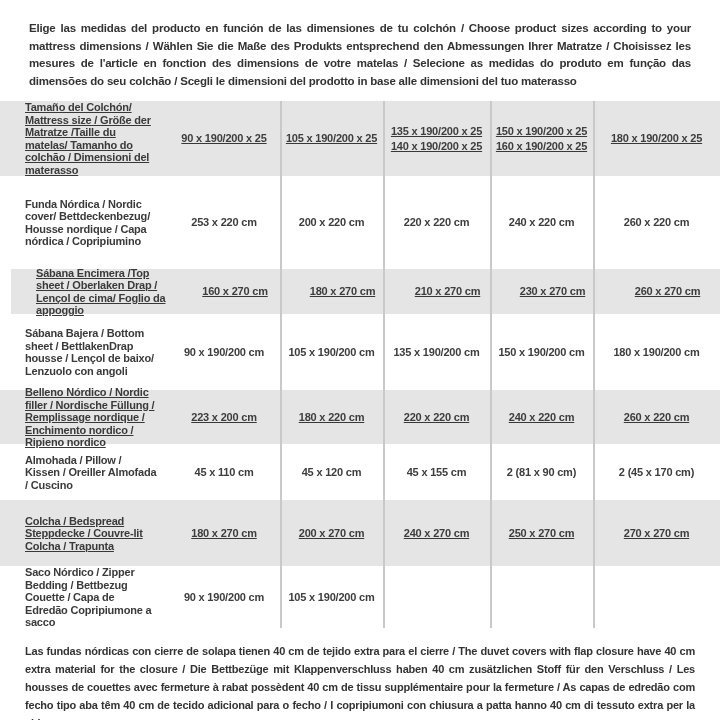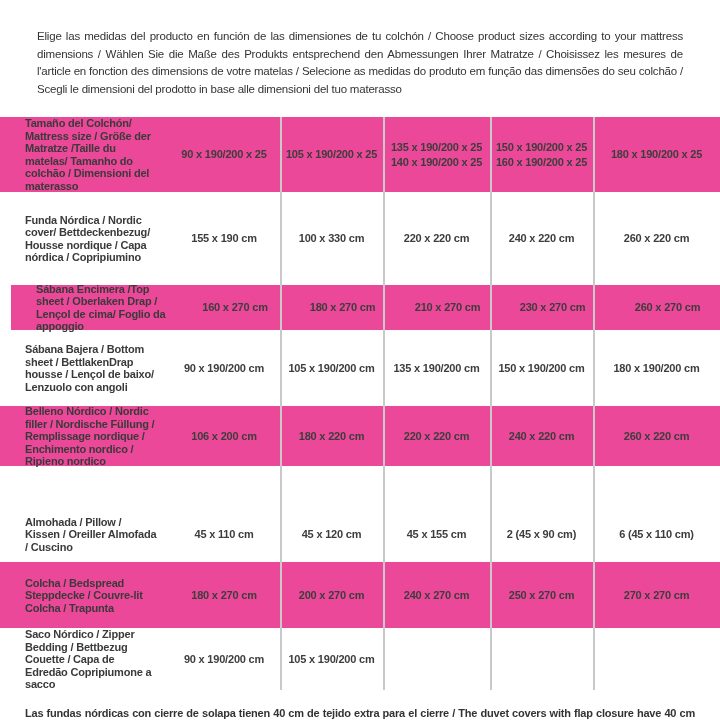--- a/index.html
+++ b/index.html
@@ -6,24 +6,24 @@
   body {
     width: 720px; height: 720px;
     background: #ffffff;
     font-family: "Liberation Sans", sans-serif;
     color: #383838;
     -webkit-font-smoothing: antialiased;
   }
   .page { width: 720px; height: 720px; overflow: hidden; }
 
   .intro {
-    margin: 12px;
+    margin: 4px;
     padding: 16px 25px 7px 25px;
     font-size: 11.5px;
-    font-weight: normal;
+    font-weight: bold;
     line-height: 17.6px;
     letter-spacing: -0.2px;
     text-align: justify;
     color: #333333;
   }
 
   .size-table {
     position: relative;
     width: 720px;
   }
@@ -33,27 +33,27 @@
     width: 2px;
     background: #c9c9c9;
     z-index: 2;
   }
   .vl1 { left: 280px; }
   .vl2 { left: 383px; }
   .vl3 { left: 490px; }
   .vl4 { left: 593px; }
 
   .trow { display: flex; width: 720px; }
-  .trow.shade { background: #ec4899; }
+  .trow.shade { background: #e5e5e5; text-decoration: underline; }
   .r1 { height: 75px; }
   .r2 { height: 93px; }
   .r3 { height: 45px; margin-left: 11px; }
   .r4 { height: 76px; }
-  .r5 { height: 60px; justify-content: flex-end; }
-  .r6 { height: 56px; margin-top: 40px; }
+  .r5 { height: 54px; justify-content: flex-end; }
+  .r6 { height: 56px; }
   .r7 { height: 66px; }
   .r8 { height: 62px; justify-content: space-between; }
 
   .cell {
     position: relative;
     z-index: 3;
     display: flex;
     align-items: center;
     box-sizing: border-box;
     font-weight: bold;
@@ -111,22 +111,22 @@
       <div class="cell val c2">105 x 190/200 x 25</div>
       <div class="cell val c3">135 x 190/200 x 25
 140 x 190/200 x 25</div>
       <div class="cell val c4">150 x 190/200 x 25
 160 x 190/200 x 25</div>
       <div class="cell val c5">180 x 190/200 x 25</div>
     </div>
 
     <div class="trow r2">
       <div class="cell lbl">Funda Nórdica /  Nordic cover/ Bettdeckenbezug/ Housse nordique  / Capa nórdica / Copripiumino</div>
-      <div class="cell val c1">155 x 190 cm</div>
-      <div class="cell val c2">100 x 330 cm</div>
+      <div class="cell val c1">253 x 220 cm</div>
+      <div class="cell val c2">200 x 220 cm</div>
       <div class="cell val c3">220 x 220 cm</div>
       <div class="cell val c4">240 x 220 cm</div>
       <div class="cell val c5">260 x 220 cm</div>
     </div>
 
     <div class="trow shade r3">
       <div class="cell lbl">Sábana Encimera /Top sheet / Oberlaken Drap / Lençol de cima/ Foglio da appoggio</div>
       <div class="cell val c1">160 x 270 cm</div>
       <div class="cell val c2">180 x 270 cm</div>
       <div class="cell val c3">210 x 270 cm</div>
@@ -138,34 +138,34 @@
       <div class="cell lbl">Sábana Bajera / Bottom sheet / BettlakenDrap housse / Lençol de baixo/ Lenzuolo con angoli</div>
       <div class="cell val c1">90 x 190/200 cm</div>
       <div class="cell val c2">105 x 190/200 cm</div>
       <div class="cell val c3">135 x 190/200 cm</div>
       <div class="cell val c4">150 x 190/200 cm</div>
       <div class="cell val c5">180 x 190/200 cm</div>
     </div>
 
     <div class="trow shade r5">
       <div class="cell lbl">Belleno Nórdico / Nordic filler / Nordische Füllung / Remplissage nordique / Enchimento nordico / Ripieno nordico</div>
-      <div class="cell val c1">106 x 200 cm</div>
+      <div class="cell val c1">223 x 200 cm</div>
       <div class="cell val c2">180 x 220 cm</div>
       <div class="cell val c3">220 x 220 cm</div>
       <div class="cell val c4">240 x 220 cm</div>
       <div class="cell val c5">260 x 220 cm</div>
     </div>
 
     <div class="trow r6">
       <div class="cell lbl">Almohada  / Pillow / Kissen / Oreiller Almofada / Cuscino</div>
       <div class="cell val c1">45 x 110 cm</div>
       <div class="cell val c2">45 x 120 cm</div>
       <div class="cell val c3">45 x 155 cm</div>
-      <div class="cell val c4">2 (45 x 90 cm)</div>
-      <div class="cell val c5">6 (45 x 110 cm)</div>
+      <div class="cell val c4">2 (81 x 90 cm)</div>
+      <div class="cell val c5">2 (45 x 170 cm)</div>
     </div>
 
     <div class="trow shade r7">
       <div class="cell lbl">Colcha / Bedspread Steppdecke / Couvre-lit Colcha / Trapunta</div>
       <div class="cell val c1">180 x 270 cm</div>
       <div class="cell val c2">200 x 270 cm</div>
       <div class="cell val c3">240 x 270 cm</div>
       <div class="cell val c4">250 x 270 cm</div>
       <div class="cell val c5">270 x 270 cm</div>
     </div>

